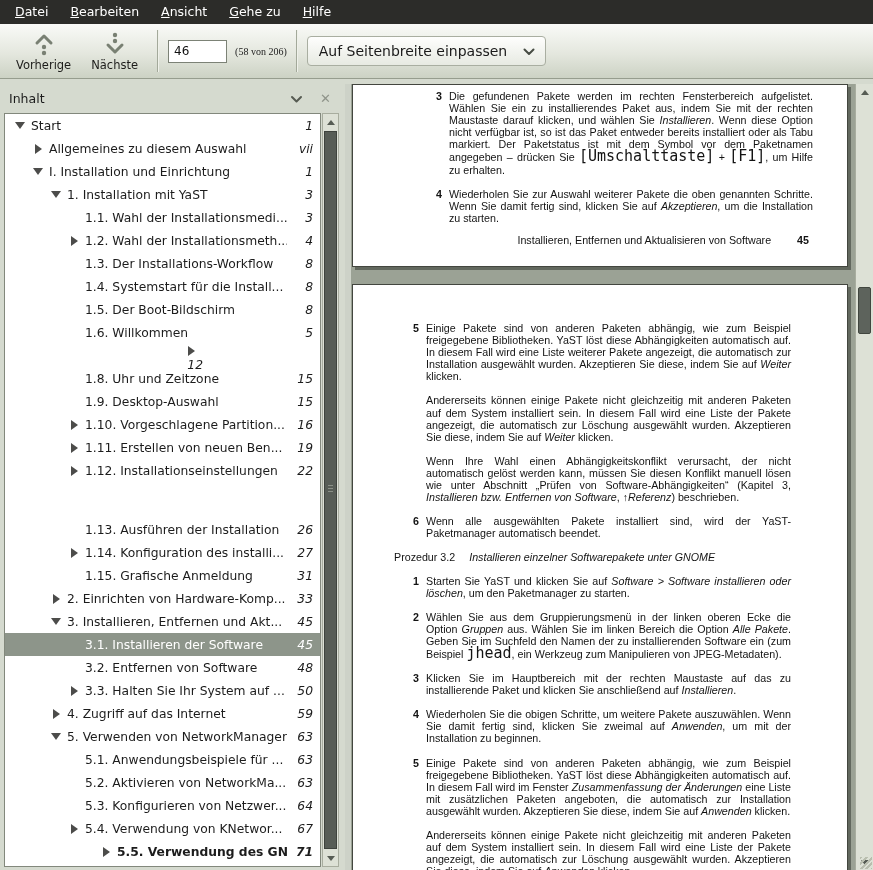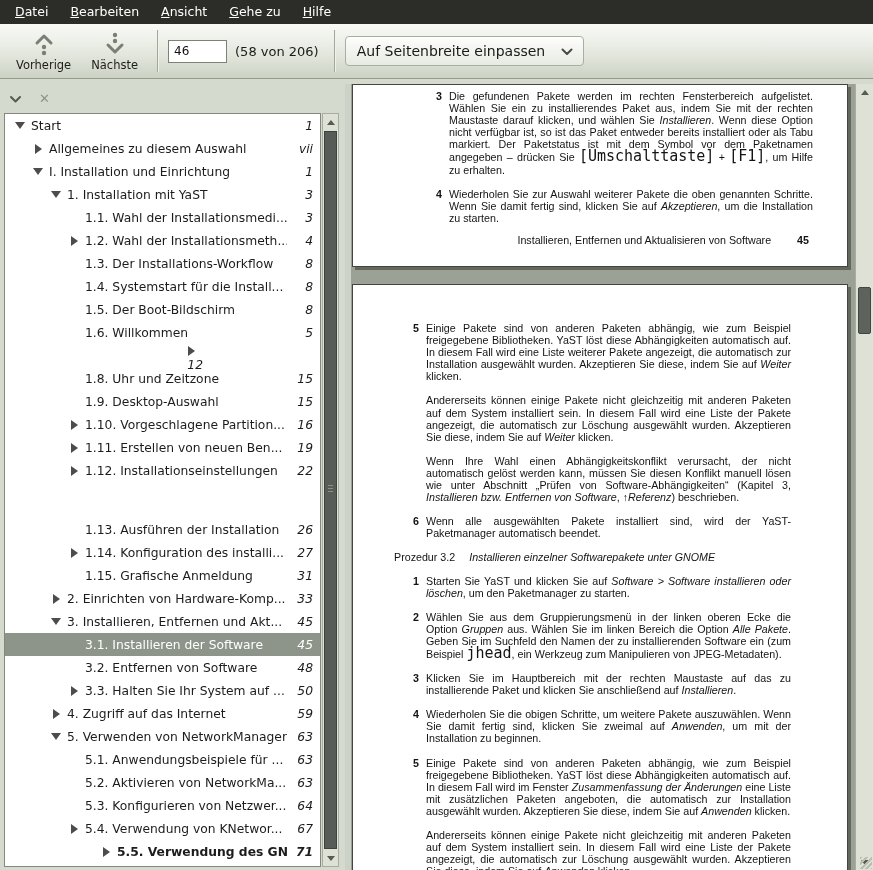--- a/index.html
+++ b/index.html
@@ -16,21 +16,21 @@
   .toolbar{position:absolute;top:24px;left:0;width:100%;height:55px;box-sizing:border-box;
            background:linear-gradient(#f9faf7,#e4e7de 55%,#ccd2c4);
            border-bottom:1px solid #969d8e;display:flex;align-items:center;padding-left:6px;}
   .tool-btn{display:flex;flex-direction:column;align-items:center;justify-content:center;
             margin:0 3px;padding:1px 7px;font-size:11.5px;color:#1d1d1b;}
   .tool-btn svg{display:block;}
   .tool-btn .tb-label{margin-top:1px;}
   .tsep{width:0;height:42px;border-left:1px solid #a3a99a;border-right:1px solid #eff1ea;margin:0 9px;}
   .page-input{width:52px;height:21px;border:1px solid #7c8276;background:#ffffff;
               font-size:12px;font-family:inherit;color:#111;padding:0 0 0 5px;margin-right:8px;}
-  .page-count{font-size:13px;color:#1a1a1a;margin-right:6px;}
+  .page-count{font-size:10px;color:#1a1a1a;margin-right:0;font-family:Liberation Serif, serif;}
   .zoom-dd{display:flex;align-items:center;height:28px;padding:0 10px 0 11px;border:1px solid #a9aea1;
            border-radius:4px;background:linear-gradient(#fefefd,#e7eae2);font-size:14px;color:#1a1a1a;}
   .zoom-dd .dd-chevron{margin-left:16px;}
 
   
   .sidebar-header{position:absolute;left:0;top:84px;width:341px;height:28px;display:flex;
                   align-items:center;padding:0 10px 0 9px;box-sizing:border-box;}
   .sidebar-title{font-size:12.5px;color:#1c1c1c;flex:1;}
   .hdr-chevron{margin-right:17px;}
   .hdr-close{font-size:13px;color:#8f948a;font-weight:bold;line-height:1;}
@@ -132,20 +132,21 @@
       <span>Auf Seitenbreite einpassen</span>
       <span class="dd-chevron">
         <svg width="12" height="8" viewBox="0 0 12 8">
             <path d="M1.5 1.5 L6 6 L10.5 1.5" fill="none" stroke="#474c44" stroke-width="2" stroke-linecap="round" stroke-linejoin="round"></path>
           </svg>
       </span>
     </div>
   </div>
 
   <div class="sidebar-header">
+    <span class="sidebar-title">Inhalt</span>
     <span class="hdr-chevron">
       <svg width="13" height="9" viewBox="0 0 13 9">
           <path d="M2 2 L6.5 6.5 L11 2" fill="none" stroke="#565b52" stroke-width="2" stroke-linecap="round" stroke-linejoin="round"></path>
         </svg>
     </span>
     <span class="hdr-close">✕</span>
   </div>
 
   <div class="tree">
       <div class="trow" style="padding-left: 8px;">

